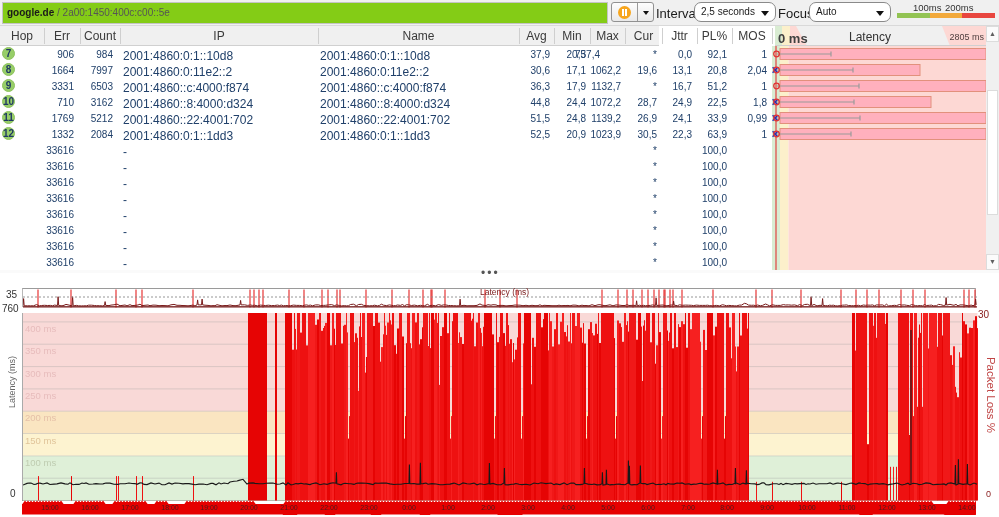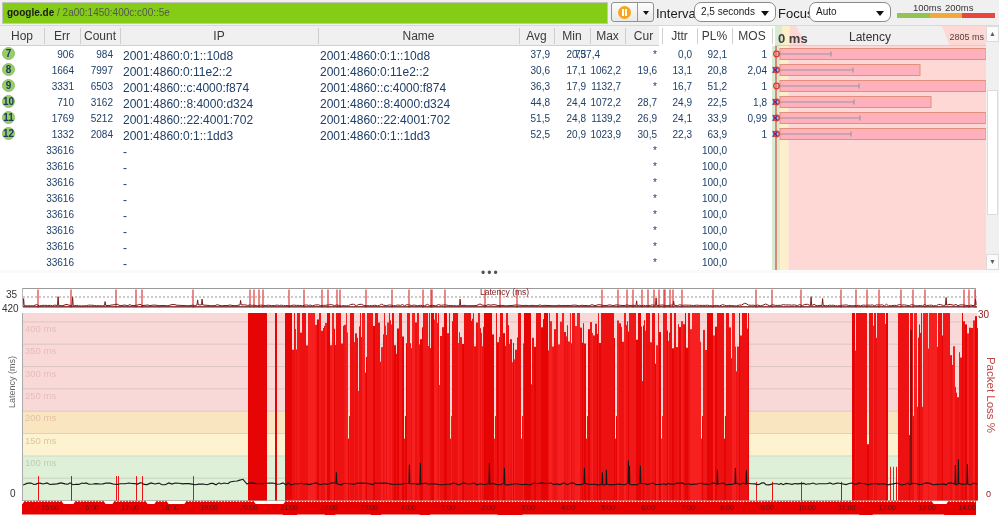--- a/index.html
+++ b/index.html
@@ -341,21 +341,21 @@
         <line x1="890.0" y1="0.5" x2="890.0" y2="18.5" stroke="#e32222" stroke-width="1.1"></line>
         <line x1="902.0" y1="0.5" x2="902.0" y2="18.5" stroke="#e32222" stroke-width="1.1"></line>
         <line x1="941.0" y1="0.5" x2="941.0" y2="18.5" stroke="#e32222" stroke-width="1.1"></line>
         <line x1="946.0" y1="0.5" x2="946.0" y2="18.5" stroke="#e32222" stroke-width="1.1"></line>
         <line x1="952.0" y1="0.5" x2="952.0" y2="18.5" stroke="#e32222" stroke-width="1.1"></line>
         <polyline points="0.0,16.8 0.6,9.6 1.2,16.8 4.5,16.8 7.5,16.8 10.5,16.8 13.5,15.6 16.5,16.8 18.5,16.5 21.5,16.3 24.5,16.5 27.5,16.4 29.5,16.8 31.5,16.1 34.5,16.5 35.1,7.7 35.7,16.5 39.0,16.8 41.0,16.3 43.0,15.4 46.0,16.1 49.0,16.9 49.6,7.7 50.2,16.9 53.5,16.4 55.5,16.8 58.5,16.9 60.5,16.8 63.5,16.8 65.5,16.2 68.5,16.2 71.5,16.5 73.5,16.7 76.5,16.7 79.5,16.9 81.5,16.4 82.1,12.6 82.7,16.4 86.0,16.6 88.0,16.1 91.0,15.8 94.0,15.1 97.0,16.7 100.0,16.3 102.0,16.0 104.0,16.8 107.0,15.7 109.0,16.6 112.0,16.4 115.0,16.0 117.0,15.2 119.0,16.6 122.0,16.3 125.0,16.0 127.0,16.7 130.0,16.1 133.0,16.2 136.0,16.7 139.0,16.5 142.0,16.6 145.0,16.8 148.0,15.8 151.0,15.4 154.0,16.3 157.0,16.3 159.0,16.5 162.0,16.6 165.0,16.8 167.0,16.6 170.0,16.1 172.0,16.9 174.0,15.9 174.6,10.9 175.2,15.9 178.5,15.9 179.1,10.1 179.7,15.9 182.0,16.2 185.0,16.4 188.0,16.8 190.0,16.6 192.0,16.7 194.0,15.7 196.0,16.2 199.0,16.8 202.0,16.5 204.0,16.6 207.0,16.0 210.0,16.6 213.0,16.7 215.0,16.3 217.0,15.9 217.6,11.4 218.2,15.9 221.5,15.8 224.5,16.4 227.5,16.0 229.5,16.4 231.5,16.2 234.5,16.9 237.5,16.1 240.5,16.4 242.5,16.5 245.5,16.2 248.5,16.6 251.5,16.5 254.5,16.1 256.5,16.5 258.5,16.1 260.5,16.8 262.5,16.5 265.5,16.7 267.5,16.7 270.5,16.1 273.5,16.4 276.5,16.4 279.5,16.8 281.5,16.2 283.5,15.9 285.5,16.4 287.5,16.1 289.5,16.8 292.5,15.9 295.5,15.9 297.5,16.5 300.5,16.4 302.5,16.3 305.5,15.9 308.5,15.6 311.5,16.6 313.5,15.9 316.5,16.5 318.5,16.9 321.5,16.6 323.5,16.9 325.5,16.7 327.5,15.5 330.5,15.2 333.5,16.8 335.5,15.5 338.5,15.3 340.5,16.3 343.5,16.7 346.5,16.8 349.5,16.7 351.5,16.2 354.5,16.9 356.5,16.4 358.5,15.2 360.5,16.2 363.5,16.6 366.5,15.9 368.5,16.3 370.5,16.7 372.5,16.6 374.5,16.0 377.5,16.4 379.5,15.5 381.5,16.9 383.5,15.7 385.5,15.8 388.5,16.5 391.5,16.1 394.5,16.8 397.5,16.3 399.5,16.6 401.5,16.8 404.5,15.3 406.5,16.6 409.5,16.3 412.5,16.8 415.5,15.6 418.5,16.4 420.5,15.9 422.5,15.9 425.5,16.5 427.5,16.5 430.5,16.7 433.5,16.8 436.5,16.8 437.1,10.2 437.7,16.8 441.0,16.3 444.0,16.8 446.0,16.7 448.0,16.7 451.0,16.7 454.0,16.4 457.0,14.9 459.0,16.1 461.0,16.3 463.0,16.5 465.0,15.7 468.0,16.2 470.0,15.7 473.0,15.9 475.0,16.7 477.0,16.4 480.0,16.4 483.0,16.9 486.0,16.6 489.0,16.5 492.0,16.0 494.0,16.1 497.0,16.2 500.0,16.7 503.0,16.3 506.0,16.8 509.0,16.3 512.0,16.7 515.0,16.6 517.0,15.8 519.0,16.9 521.0,16.3 524.0,16.5 526.0,16.5 529.0,16.7 532.0,16.7 534.0,16.7 536.0,16.2 538.0,16.7 541.0,16.5 543.0,16.6 545.0,16.4 547.0,16.8 550.0,16.1 553.0,16.2 556.0,16.9 559.0,16.2 561.0,16.6 563.0,16.5 566.0,16.8 569.0,15.7 572.0,16.7 575.0,15.8 577.0,15.7 579.0,16.2 582.0,16.7 584.0,16.4 587.0,15.8 590.0,16.8 593.0,15.9 596.0,16.1 599.0,16.5 602.0,16.5 604.0,15.7 606.0,16.5 608.0,16.4 611.0,16.3 613.0,16.8 613.6,11.8 614.2,16.8 616.5,16.2 618.5,16.7 620.5,16.3 622.5,16.8 624.5,16.5 627.5,16.4 629.5,15.9 632.5,16.5 633.1,9.1 633.7,16.5 636.0,16.3 638.0,16.1 640.0,16.0 643.0,16.8 645.0,16.6 648.0,16.0 650.0,16.2 650.6,12.1 651.2,16.2 654.5,16.7 656.5,15.8 659.5,16.3 662.5,16.1 665.5,16.2 668.5,16.3 670.5,16.6 673.5,16.1 676.5,16.4 679.5,16.4 682.5,16.4 684.5,16.2 686.5,16.6 689.5,16.8 691.5,16.5 693.5,16.4 696.5,16.9 699.5,15.7 701.5,16.2 703.5,16.8 705.5,16.4 708.5,16.6 711.5,16.8 713.5,16.9 716.5,16.1 718.5,16.1 721.5,14.3 723.5,14.8 725.5,16.1 728.5,16.3 730.5,16.2 732.5,16.6 734.5,16.0 737.5,16.8 739.5,16.4 742.5,15.0 744.5,15.8 746.5,16.9 749.5,15.8 752.5,16.4 754.5,16.4 757.5,16.4 760.5,15.6 762.5,16.0 765.5,15.9 768.5,16.2 771.5,15.9 774.5,16.7 776.5,15.6 779.5,16.5 781.5,15.5 784.5,15.3 787.5,16.7 788.1,7.7 788.7,16.7 791.0,15.4 794.0,16.9 797.0,16.3 799.0,16.5 799.6,9.6 800.2,16.5 802.5,16.6 804.5,16.8 806.5,16.2 808.5,16.4 810.5,16.2 812.5,16.8 814.5,16.9 817.5,16.6 819.5,16.2 821.5,16.1 823.5,15.9 825.5,16.5 828.5,16.7 830.5,16.7 833.5,16.5 835.5,16.3 837.5,16.9 840.5,16.0 842.5,16.3 844.5,16.1 847.5,16.2 849.5,15.9 851.5,16.8 853.5,15.9 856.5,16.0 859.5,15.9 861.5,16.8 863.5,15.2 865.5,16.9 868.5,16.7 871.5,16.3 873.5,16.6 876.5,15.5 878.5,16.1 881.5,15.9 883.5,16.3 886.5,16.7 888.5,15.6 890.5,16.0 892.5,16.6 894.5,16.8 897.5,16.5 899.5,16.9 901.5,15.5 903.5,16.5 906.5,16.3 908.5,16.1 910.5,16.9 913.5,16.7 915.5,15.4 917.5,15.6 920.5,16.5 922.5,16.1 923.1,8.6 923.7,16.1 927.0,15.3 929.0,15.9 931.0,16.3 933.0,15.4 935.0,16.9 937.0,15.9 940.0,15.9 943.0,16.4 946.0,16.9 948.0,16.0 950.0,16.7 952.0,15.9 952.6,10.2 953.2,15.9" fill="none" stroke="#7a1b1b" stroke-width="1"></polyline>
         <line x1="0" y1="17.8" x2="954.0" y2="17.8" stroke="#7a1b1b" stroke-width="1.2"></line>
         <line x1="0" y1="8" x2="954.0" y2="8" stroke="#8a8a8a" stroke-width="0.9" stroke-dasharray="2,2"></line>
       </svg></div>
 <div id="jlab">Latency (ms)</div>
-<div class="glabel" style="left:2px;top:303px">420</div>
+<div class="glabel" style="left:2px;top:303px">760</div>
 <div class="glabel" style="left:10px;top:488px">0</div>
 <div class="glabel" style="left:978px;top:309px;color:#8b2020">30</div>
 <div class="glabel" style="left:986px;top:489px;color:#8b2020;font-size:9px">0</div>
 <div id="latms">Latency (ms)</div>
 <div id="plr">Packet Loss %</div>
 <div id="plot"><svg width="955" height="188" viewBox="0 0 955 188">
         <rect x="0" y="142.9" width="954.5" height="44.6" fill="#dff0d8"></rect>
         <rect x="0" y="120.5" width="954.5" height="22.3" fill="#fdf3d0"></rect>
         <rect x="0" y="98.2" width="954.5" height="22.3" fill="#fae5c1"></rect>
         <rect x="0" y="0.0" width="954.5" height="98.2" fill="#f9d9d7"></rect>

